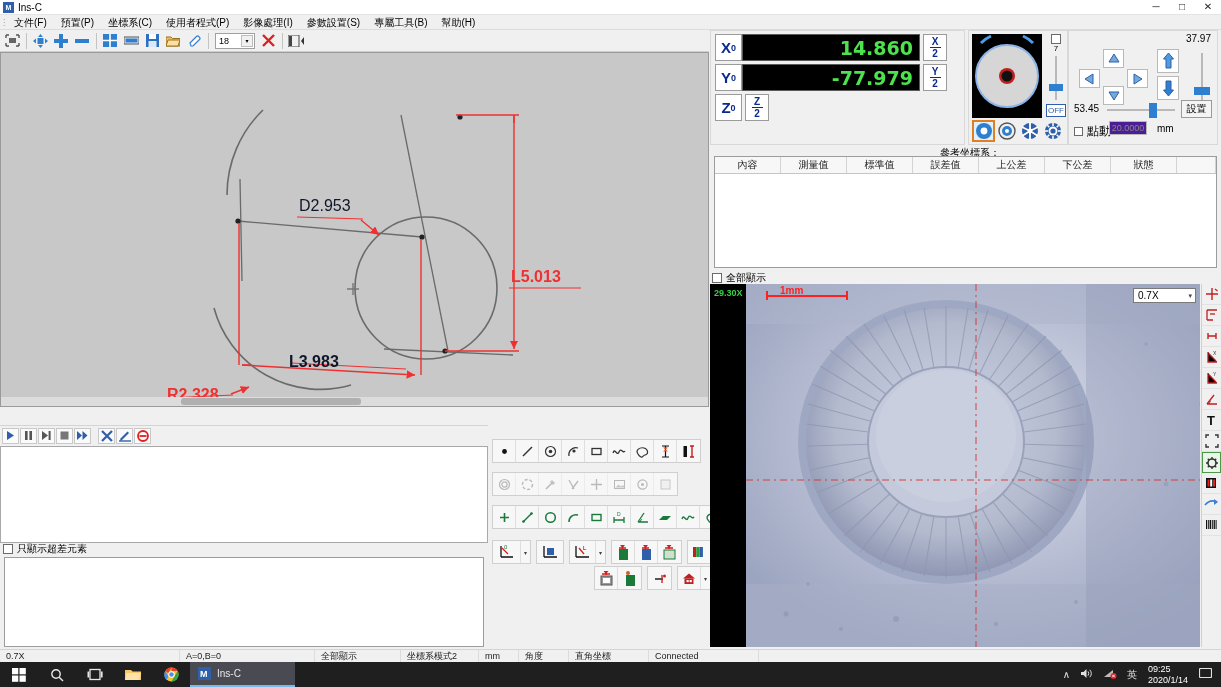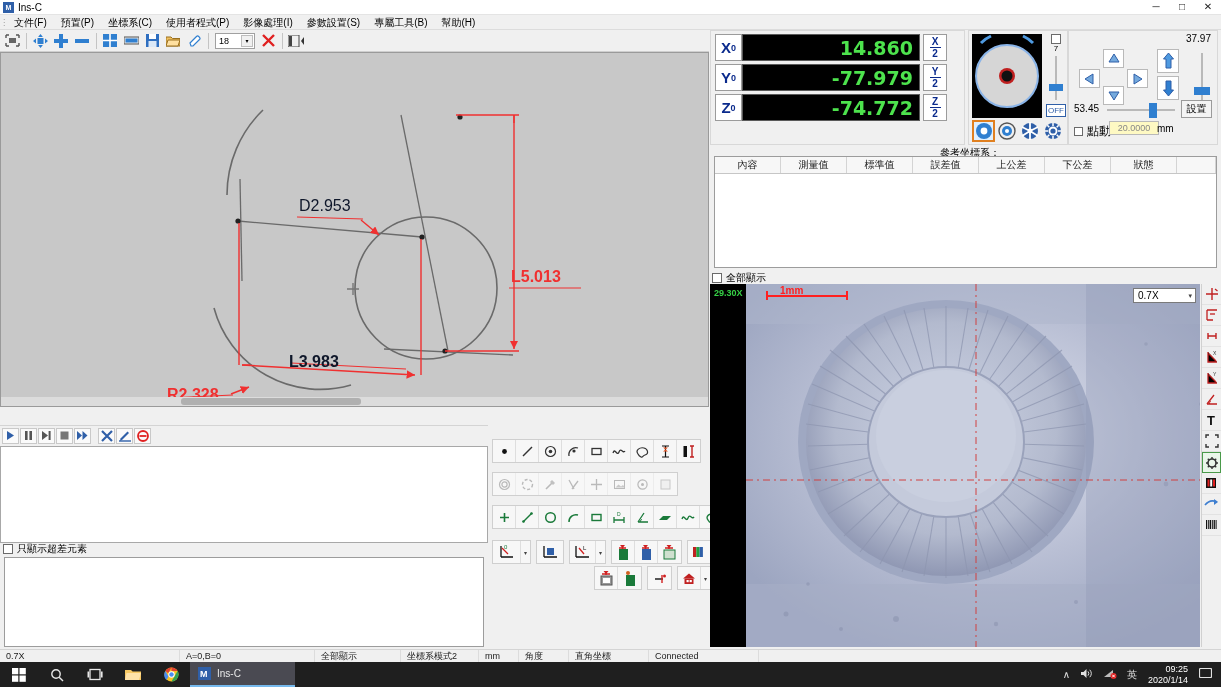--- a/index.html
+++ b/index.html
@@ -211,22 +211,22 @@
   .jogslider-v .knob { position: absolute; left: 1px; top: 34px; width: 16px; height: 8px; background: #2f7fd0; }
   .jogslider-h { position: absolute; left: 38px; top: 72px; width: 68px; height: 14px; }
   .jogslider-h .track { position: absolute; left: 0; top: 6px; width: 68px; height: 2px; background: #b9b9b9; }
   .jogslider-h .knob { position: absolute; left: 42px; top: 0; width: 8px; height: 15px; background: #2f7fd0; }
   .setbtn {
     position: absolute; left: 112px; top: 69px; width: 31px; height: 18px;
     background: #f4f4f4; border: 1px solid #9b9b9b; font-size: 10px;
     display: flex; align-items: center; justify-content: center;
   }
   .jognum {
-    position: absolute; left: 40px; top: 90px; width: 50px; height: 14px;
-    background: #fef9c3; border: 1px solid #b9b9b9; color: #888; font-size: 9px;
+    position: absolute; left: 40px; top: 90px; width: 38px; height: 14px;
+    background: #4c1d95; border: 1px solid #b9b9b9; color: #888; font-size: 9px;
     display: flex; align-items: center; justify-content: center;
   }
 
   
   .refcoord {
     position: absolute; left: 940px; top: 146px; font-size: 10px; color: #000;
   }
   .restable {
     position: absolute; left: 714px; top: 156px; width: 503px; height: 112px;
     background: #fff; border: 1px solid #9c9c9c;
@@ -285,21 +285,21 @@
     background: #1f1f1f; display: flex; align-items: center;
   }
   .tbitem { width: 38px; height: 25px; display: flex; align-items: center; justify-content: center; }
   .tbapp {
     width: 105px; height: 25px; display: flex; align-items: center;
     background: #4a4a52; border-bottom: 2px solid #76b9ed; padding-left: 8px;
   }
   .tbapp .lbl { color: #e8e8e8; font-size: 10px; margin-left: 6px; }
   .tray { margin-left: auto; display: flex; align-items: center; height: 25px; padding-right: 4px; }
   .tray .ti { color: #e0e0e0; font-size: 10px; padding: 0 5px; }
-  .clock { color: #fff; font-size: 9px; line-height: 11px; text-align: right; padding: 0 6px; }
+  .clock { color: #fff; font-size: 9px; line-height: 11px; text-align: left; padding: 0 6px; }
 </style>
 </head>
 <body>
 
 <div id="app">
 
   <div class="titlebar">
     <div class="tb-icon">M</div>
     <div class="tb-title">Ins-C</div>
     <div class="tb-btns">
@@ -800,21 +800,20 @@
       <div class="coordlabel">Y<sub>0</sub></div>
       <div class="coordval">-77.979</div>
       <div class="coordhalf">
         <span>Y</span>
         <span class="bar"></span>
         <span>2</span>
       </div>
     </div>
     <div class="coordrow">
       <div class="coordlabel">Z<sub>0</sub></div>
-      <div class="coordval">-74.772</div>
       <div class="coordhalf">
         <span>Z</span>
         <span class="bar"></span>
         <span>2</span>
       </div>
     </div>
   </div>
 
   <div class="lightpanel">
     <div class="lightprev">

